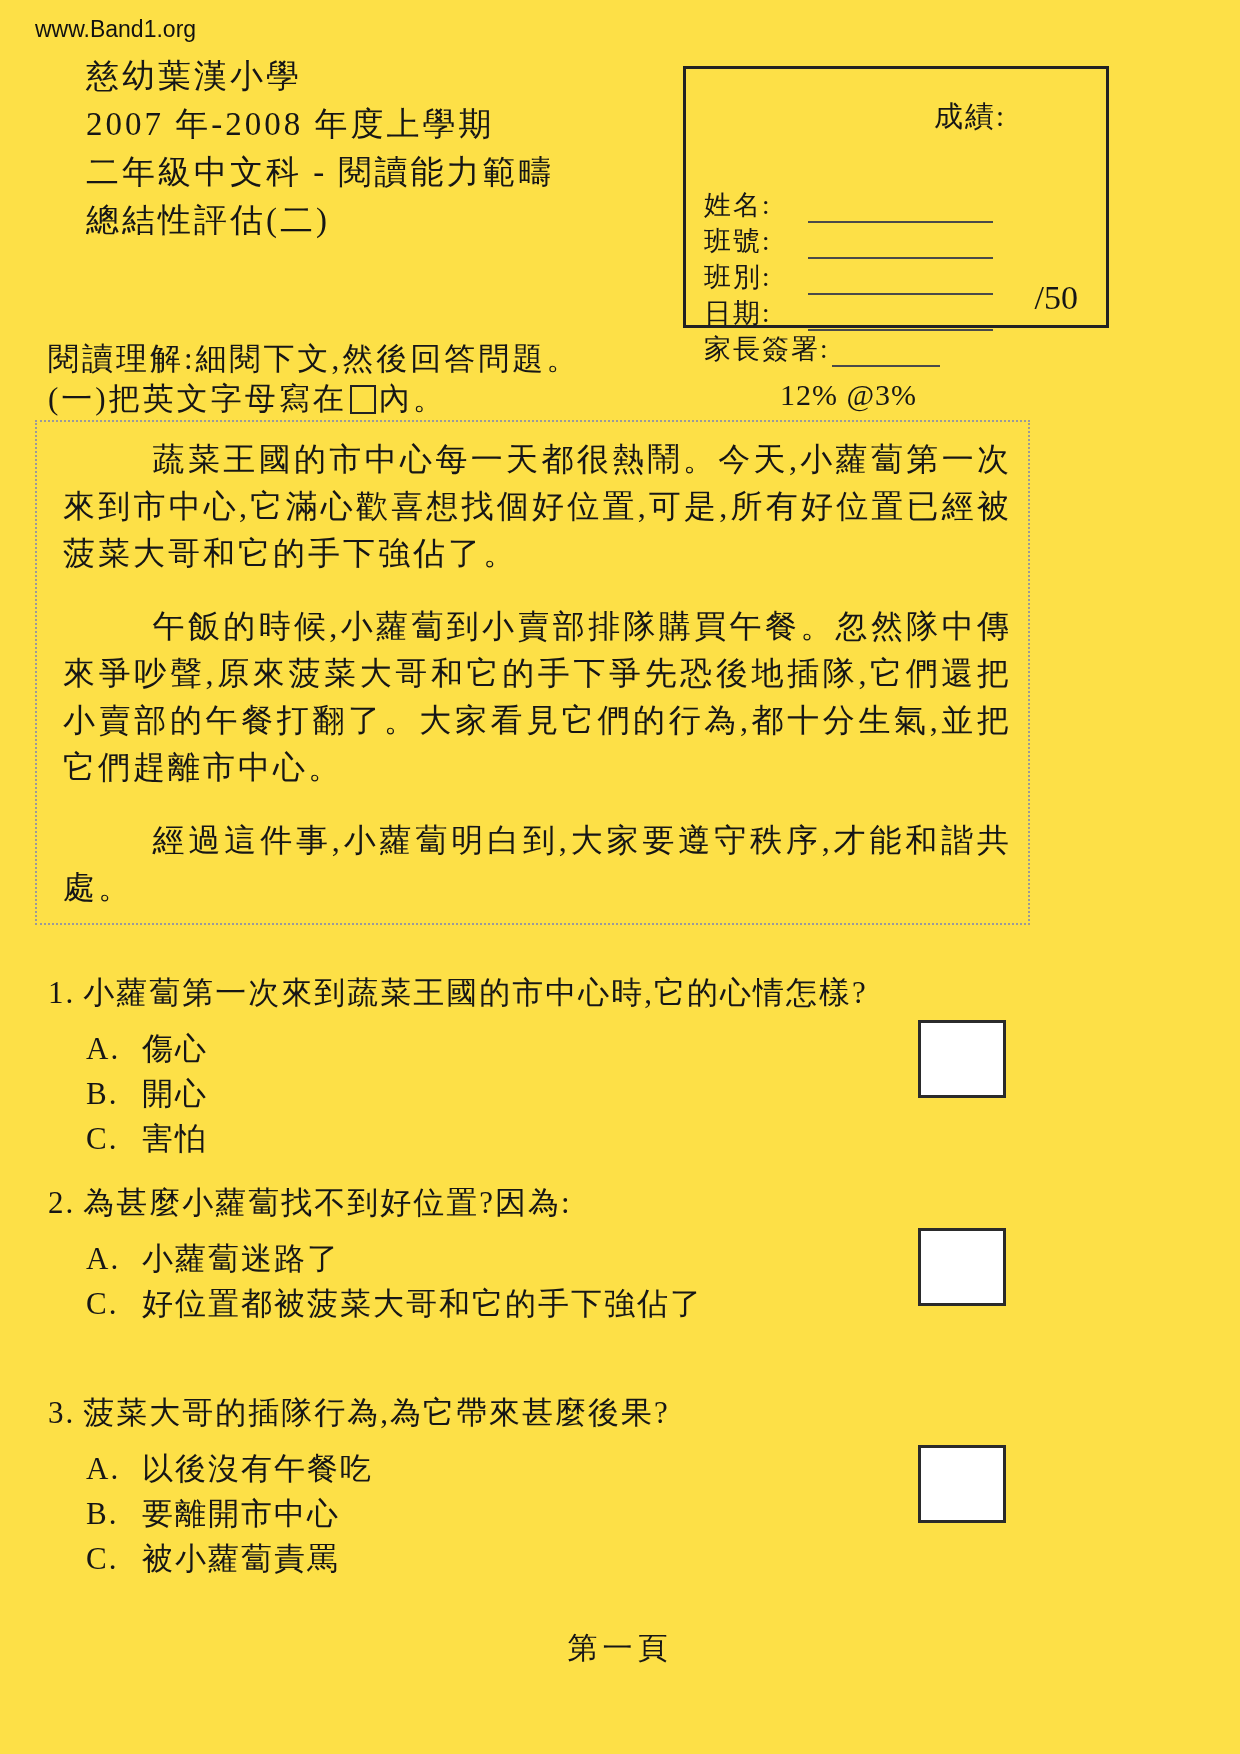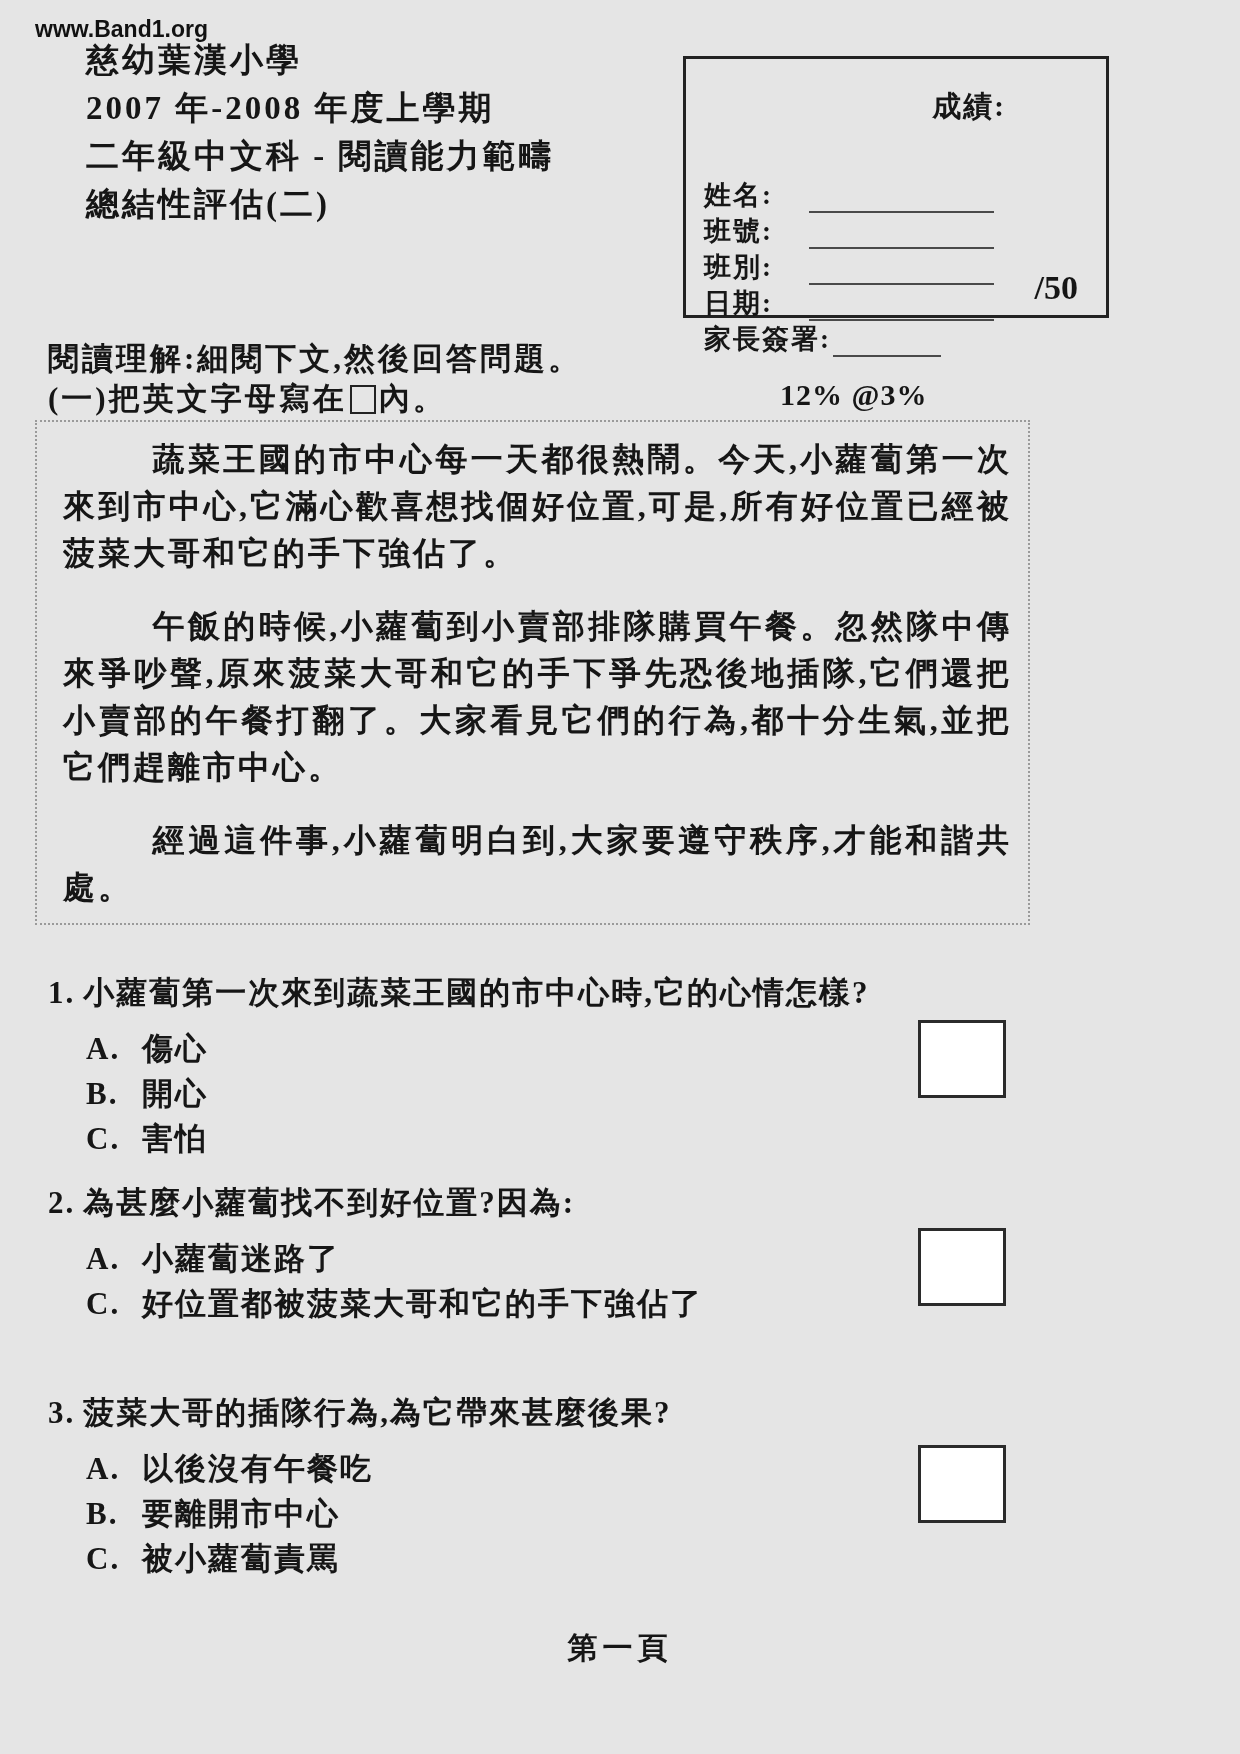--- a/index.html
+++ b/index.html
@@ -1,37 +1,36 @@
 <!DOCTYPE html>
 <html><head>
 <meta charset="utf-8">
 <style>
   html,body{margin:0;padding:0;background:#ffffff;}
   .page{
     position:relative;
     width:1240px;height:1754px;
-    background:#e5e5e5;
+    background:#fde047;
     color:#161616;
     font-family:"Liberation Serif","DejaVu Serif",serif;
     overflow:hidden;
-    font-weight:bold;
   }
   .watermark{
     position:absolute;left:35px;top:16px;
     font-family:"Liberation Sans","DejaVu Sans",sans-serif;
     font-size:23px;color:#111;
   }
   
   .header{
-    position:absolute;left:86px;top:36px;
+    position:absolute;left:86px;top:52px;
     font-size:33px;line-height:48px;letter-spacing:3px;
   }
   
   .info-box{
-    position:absolute;left:683px;top:56px;width:426px;height:262px;
+    position:absolute;left:683px;top:66px;width:426px;height:262px;
     border:3px solid #222;box-sizing:border-box;
   }
   .score-label{
     position:absolute;right:100px;top:28px;
     font-size:29px;letter-spacing:2px;
   }
   .info-rows{
     position:absolute;left:18px;top:80px;right:14px;
     font-size:27px;letter-spacing:2px;margin-top:38px;
   }

